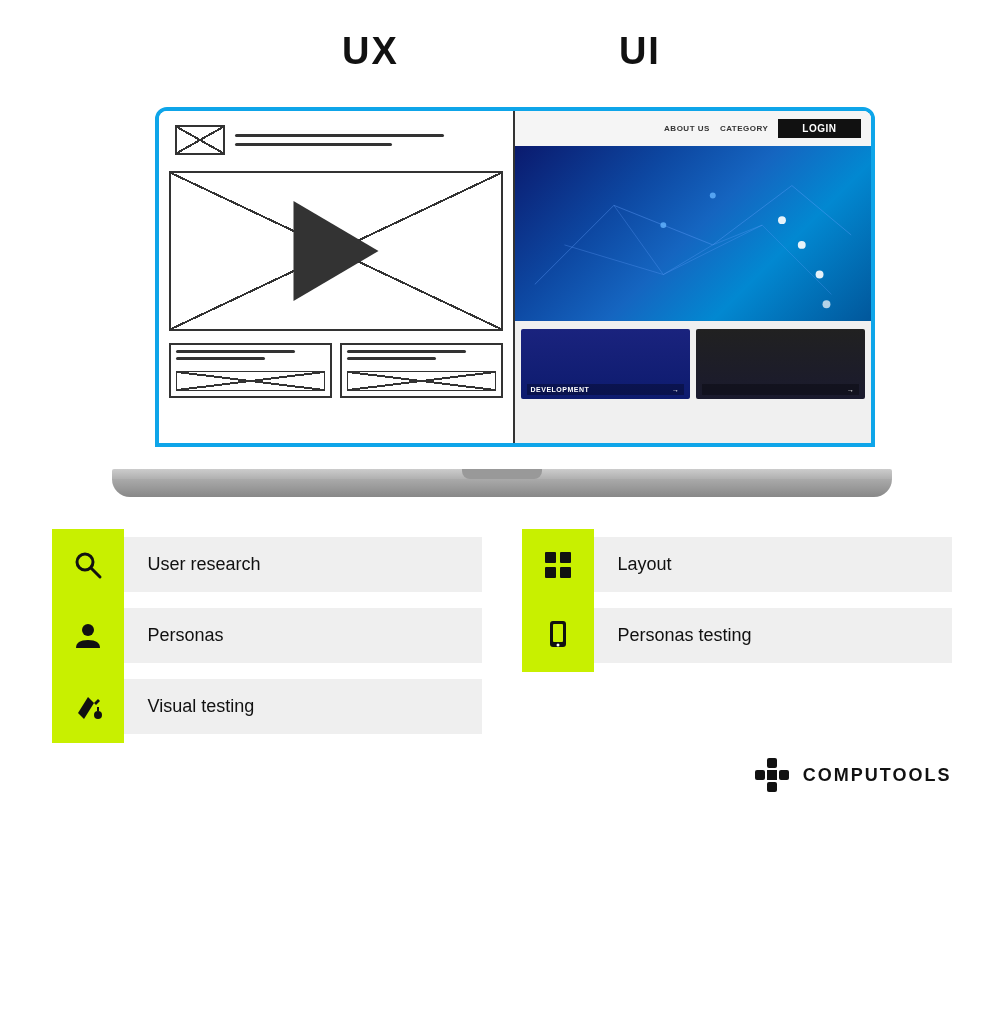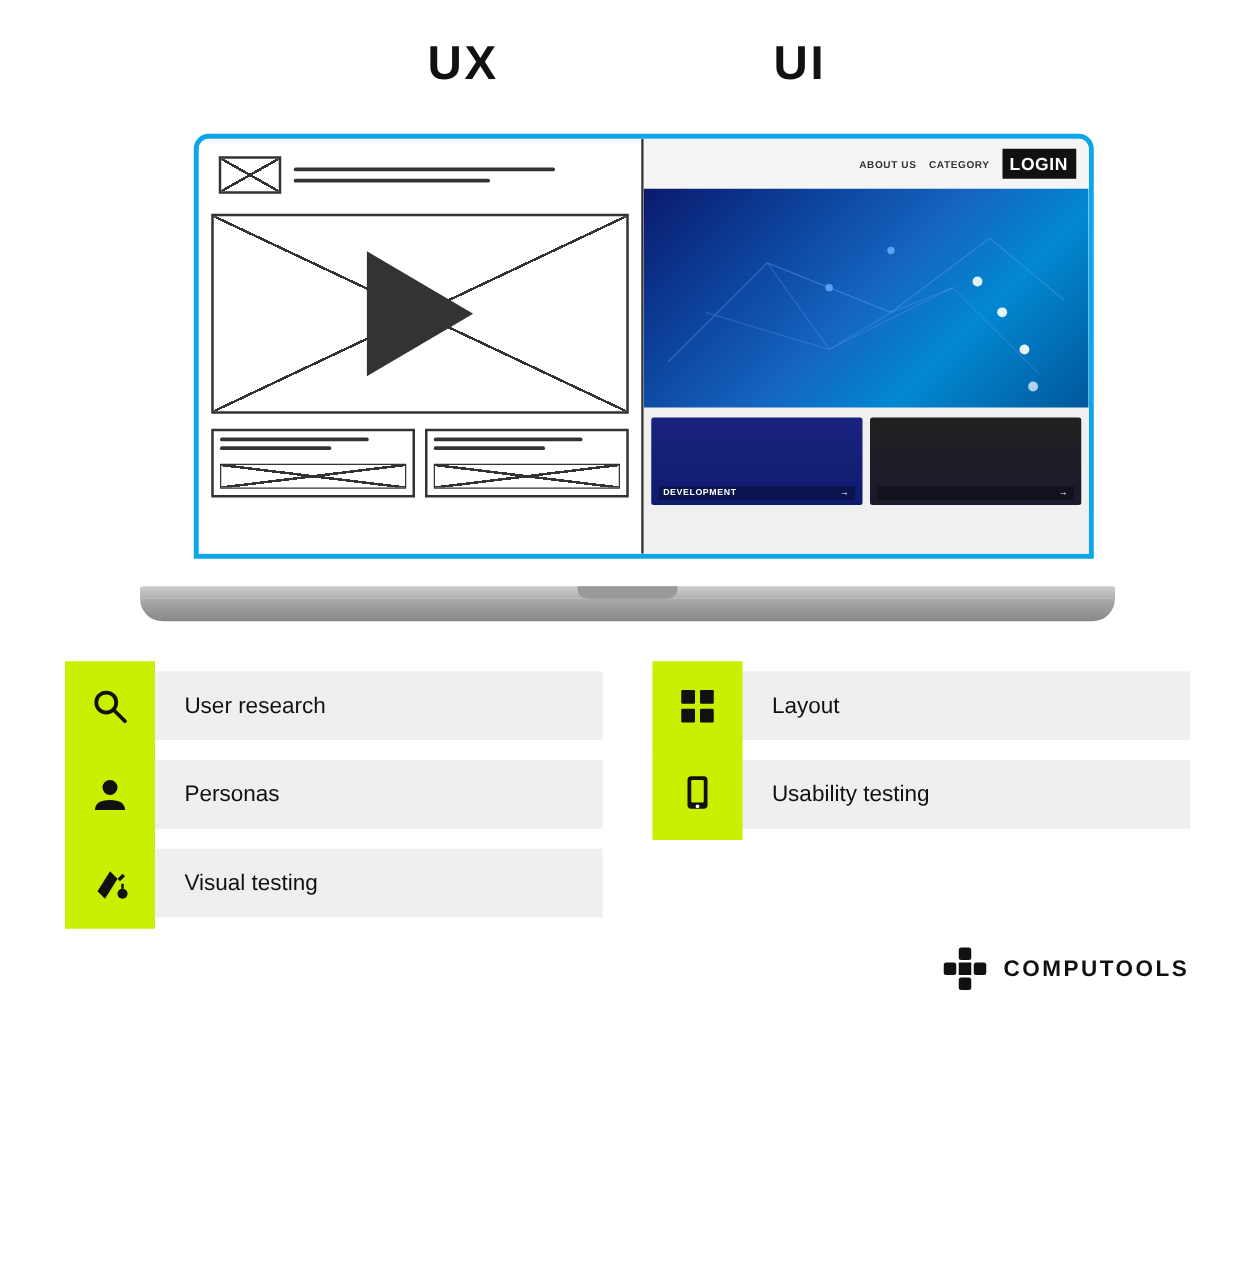--- a/index.html
+++ b/index.html
@@ -195,23 +195,23 @@
     }
     .ui-nav-item {
       font-size: 8px;
       font-weight: 600;
       color: #333;
       letter-spacing: 0.5px;
     }
     .ui-login-btn {
       background: #111;
       color: #fff;
-      font-size: 14px;
+      font-size: 10px;
       font-weight: 700;
-      padding: 4px 6px;
+      padding: 4px 24px;
       letter-spacing: 0.5px;
     }
 
     
     .ui-hero {
       width: 100%;
       height: 175px;
       background: linear-gradient(135deg, #0a1a6e 0%, #0d47a1 30%, #1565c0 50%, #0288d1 70%, #01579b 100%);
       position: relative;
       overflow: hidden;
@@ -491,21 +491,21 @@
     </div>
 
     <div class="feature-item">
       <div class="feature-icon-box">
         <svg class="icon-svg" viewBox="0 0 32 32">
           <rect x="9" y="2" width="14" height="24" rx="2" ry="2" stroke="#111" stroke-width="2" fill="#111"></rect>
           <rect x="11" y="4" width="10" height="18" rx="1" fill="#c8f000"></rect>
           <circle cx="16" cy="25" r="1.5" fill="white"></circle>
         </svg>
       </div>
-      <span class="feature-label">Usability testing</span>
+      <span class="feature-label">Personas testing</span>
     </div>
 
     <div class="feature-item">
       <div class="feature-icon-box">
         <svg class="icon-svg" viewBox="0 0 32 32">
 
           <path d="M6 22 L16 6 L22 12 L12 28 Z" fill="#111"></path>
           <path d="M22 12 L26 8 L28 10 L24 14 Z" fill="#111"></path>
           <circle cx="26" cy="24" r="4" fill="#111"></circle>
           <path d="M26 20 L26 16" stroke="#111" stroke-width="2"></path>

